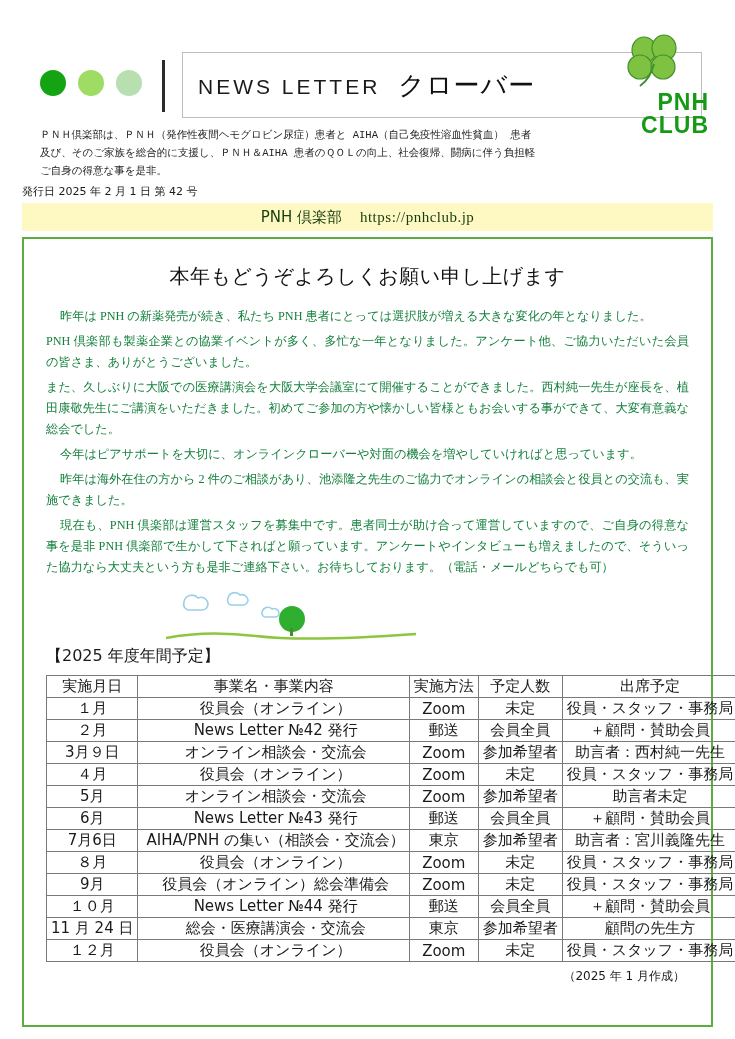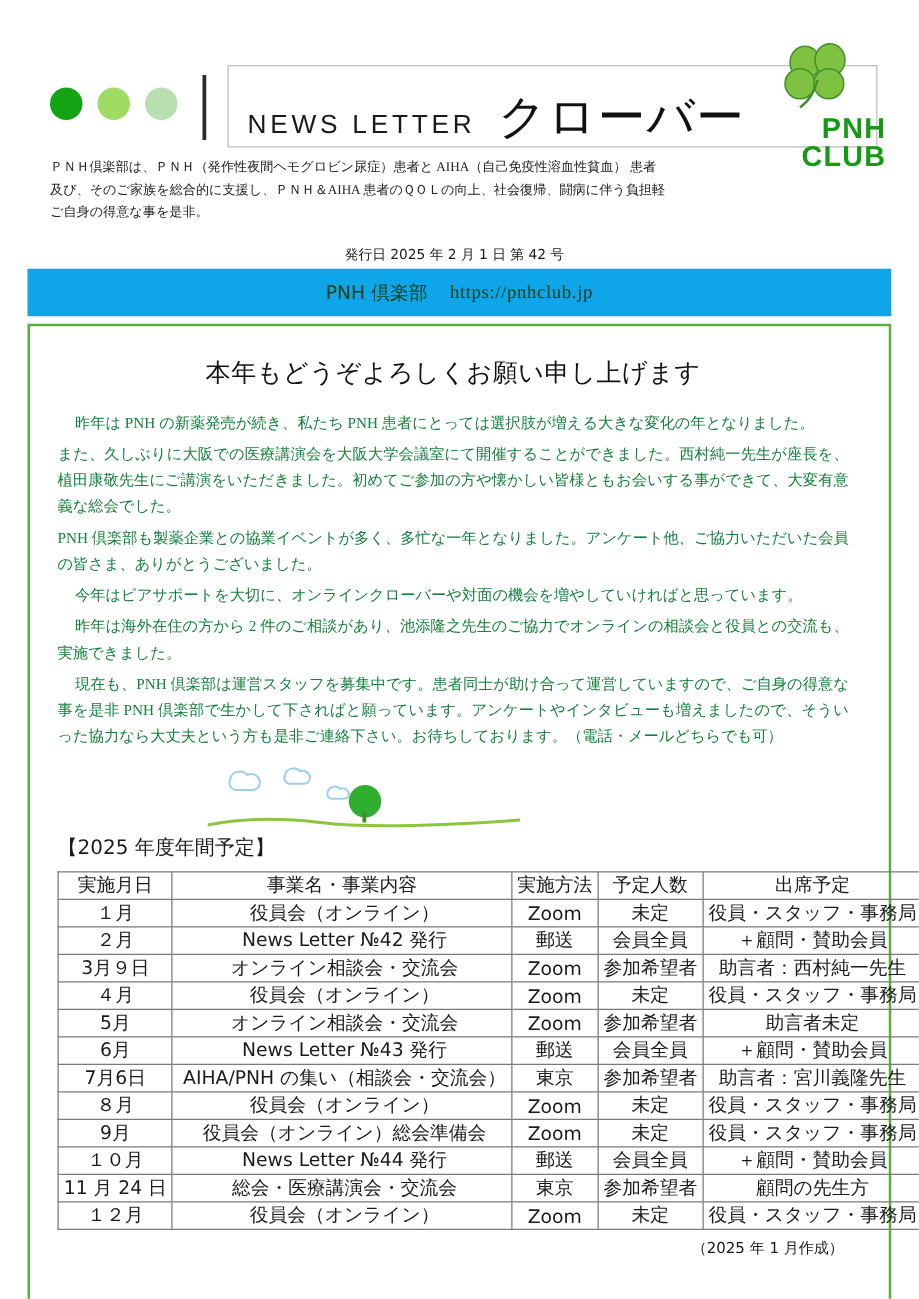--- a/index.html
+++ b/index.html
@@ -71,21 +71,21 @@
     gap: 18px;
     text-align: center;
   }
   .nl-en {
     font-size: 21px;
     letter-spacing: 3px;
     color: #1a1a1a;
     font-family: "Liberation Sans", sans-serif;
   }
   .nl-jp {
-    font-size: 38px;
+    font-size: 26px;
     color: #111;
     letter-spacing: 1px;
     font-family: "DejaVu Sans", sans-serif;
   }
 
   
   .logo {
     position: absolute;
     right: 4px;
     top: 6px;
@@ -102,57 +102,57 @@
     font-family: "Liberation Sans", sans-serif;
     margin-top: 2px;
   }
 
   
   .intro {
     margin-top: 6px;
     font-size: 10.5px;
     line-height: 18px;
     color: #222;
-    font-family: Liberation Serif, serif;
+    font-family: Liberation Mono, monospace;
     letter-spacing: 0px;
     padding: 0 6px 0 18px;
   }
   .issue-line {
-    text-align: center;
+    text-align: left;
     font-size: 11px;
-    margin-top: 16px;
+    margin-top: 4px;
     padding-right: 8px;
     font-family: "DejaVu Sans", sans-serif;
   }
 
   
   .banner {
     margin-top: 4px;
-    background: #0ea5e9;
-    height: 38px;
+    background: #fef9c3;
+    height: 28px;
     display: flex;
     align-items: center;
     justify-content: center;
     gap: 18px;
   }
   .banner span {
     font-size: 15px;
     color: #163c10;
     font-family: "DejaVu Sans", sans-serif;
   }
   .banner .url {
     font-family: Liberation Serif, serif;
     letter-spacing: 0.5px;
   }
 
   
   .frame {
     margin-top: 6px;
     border: 2px solid #5cae3f;
-    padding: 16px 32px 10px 22px;
+    padding: 16px 22px 10px 22px;
     height: 790px;
     box-sizing: border-box;
     position: relative;
   }
   .headline {
     text-align: center;
     font-size: 20px;
     color: #111;
     font-family: "DejaVu Sans", sans-serif;
     margin: 8px 0 16px 0;
@@ -254,22 +254,22 @@
 
   <div class="banner">
     <span>PNH 倶楽部</span>
     <span class="url">https://pnhclub.jp</span>
   </div>
 
   <div class="frame">
     <div class="headline">本年もどうぞよろしくお願い申し上げます</div>
 
     <p class="para indent">昨年は PNH の新薬発売が続き、私たち PNH 患者にとっては選択肢が増える大きな変化の年となりました。</p>
+    <p class="para">PNH 倶楽部も製薬企業との協業イベントが多く、多忙な一年となりました。アンケート他、ご協力いただいた会員の皆さま、ありがとうございました。</p>
     <p class="para">また、久しぶりに大阪での医療講演会を大阪大学会議室にて開催することができました。西村純一先生が座長を、植田康敬先生にご講演をいただきました。初めてご参加の方や懐かしい皆様ともお会いする事ができて、大変有意義な総会でした。</p>
-    <p class="para">PNH 倶楽部も製薬企業との協業イベントが多く、多忙な一年となりました。アンケート他、ご協力いただいた会員の皆さま、ありがとうございました。</p>
     <p class="para indent">今年はピアサポートを大切に、オンラインクローバーや対面の機会を増やしていければと思っています。</p>
     <p class="para indent">昨年は海外在住の方から 2 件のご相談があり、池添隆之先生のご協力でオンラインの相談会と役員との交流も、実施できました。</p>
     <p class="para indent">現在も、PNH 倶楽部は運営スタッフを募集中です。患者同士が助け合って運営していますので、ご自身の得意な事を是非 PNH 倶楽部で生かして下さればと願っています。アンケートやインタビューも増えましたので、そういった協力なら大丈夫という方も是非ご連絡下さい。お待ちしております。（電話・メールどちらでも可）</p>
 
     <div class="illus">
       <svg width="250" height="56" viewBox="0 0 250 56" style="position:absolute;left:120px;top:0;">
         <g fill="none" stroke="#9bd0e6" stroke-width="1.6">
           <path d="M18 16 a8 8 0 0 1 14 -4 a7 7 0 0 1 10 6 a6 6 0 0 1 -6 6 h-14 a6 6 0 0 1 -4 -8 z"></path>
           <path d="M62 12 a7 7 0 0 1 12 -3 a6 6 0 0 1 8 5 a5 5 0 0 1 -5 5 h-12 a5 5 0 0 1 -3 -7 z"></path>
           <path d="M96 26 a6 6 0 0 1 10 -3 a5 5 0 0 1 7 4 a4 4 0 0 1 -4 4 h-10 a4 4 0 0 1 -3 -5 z"></path>

